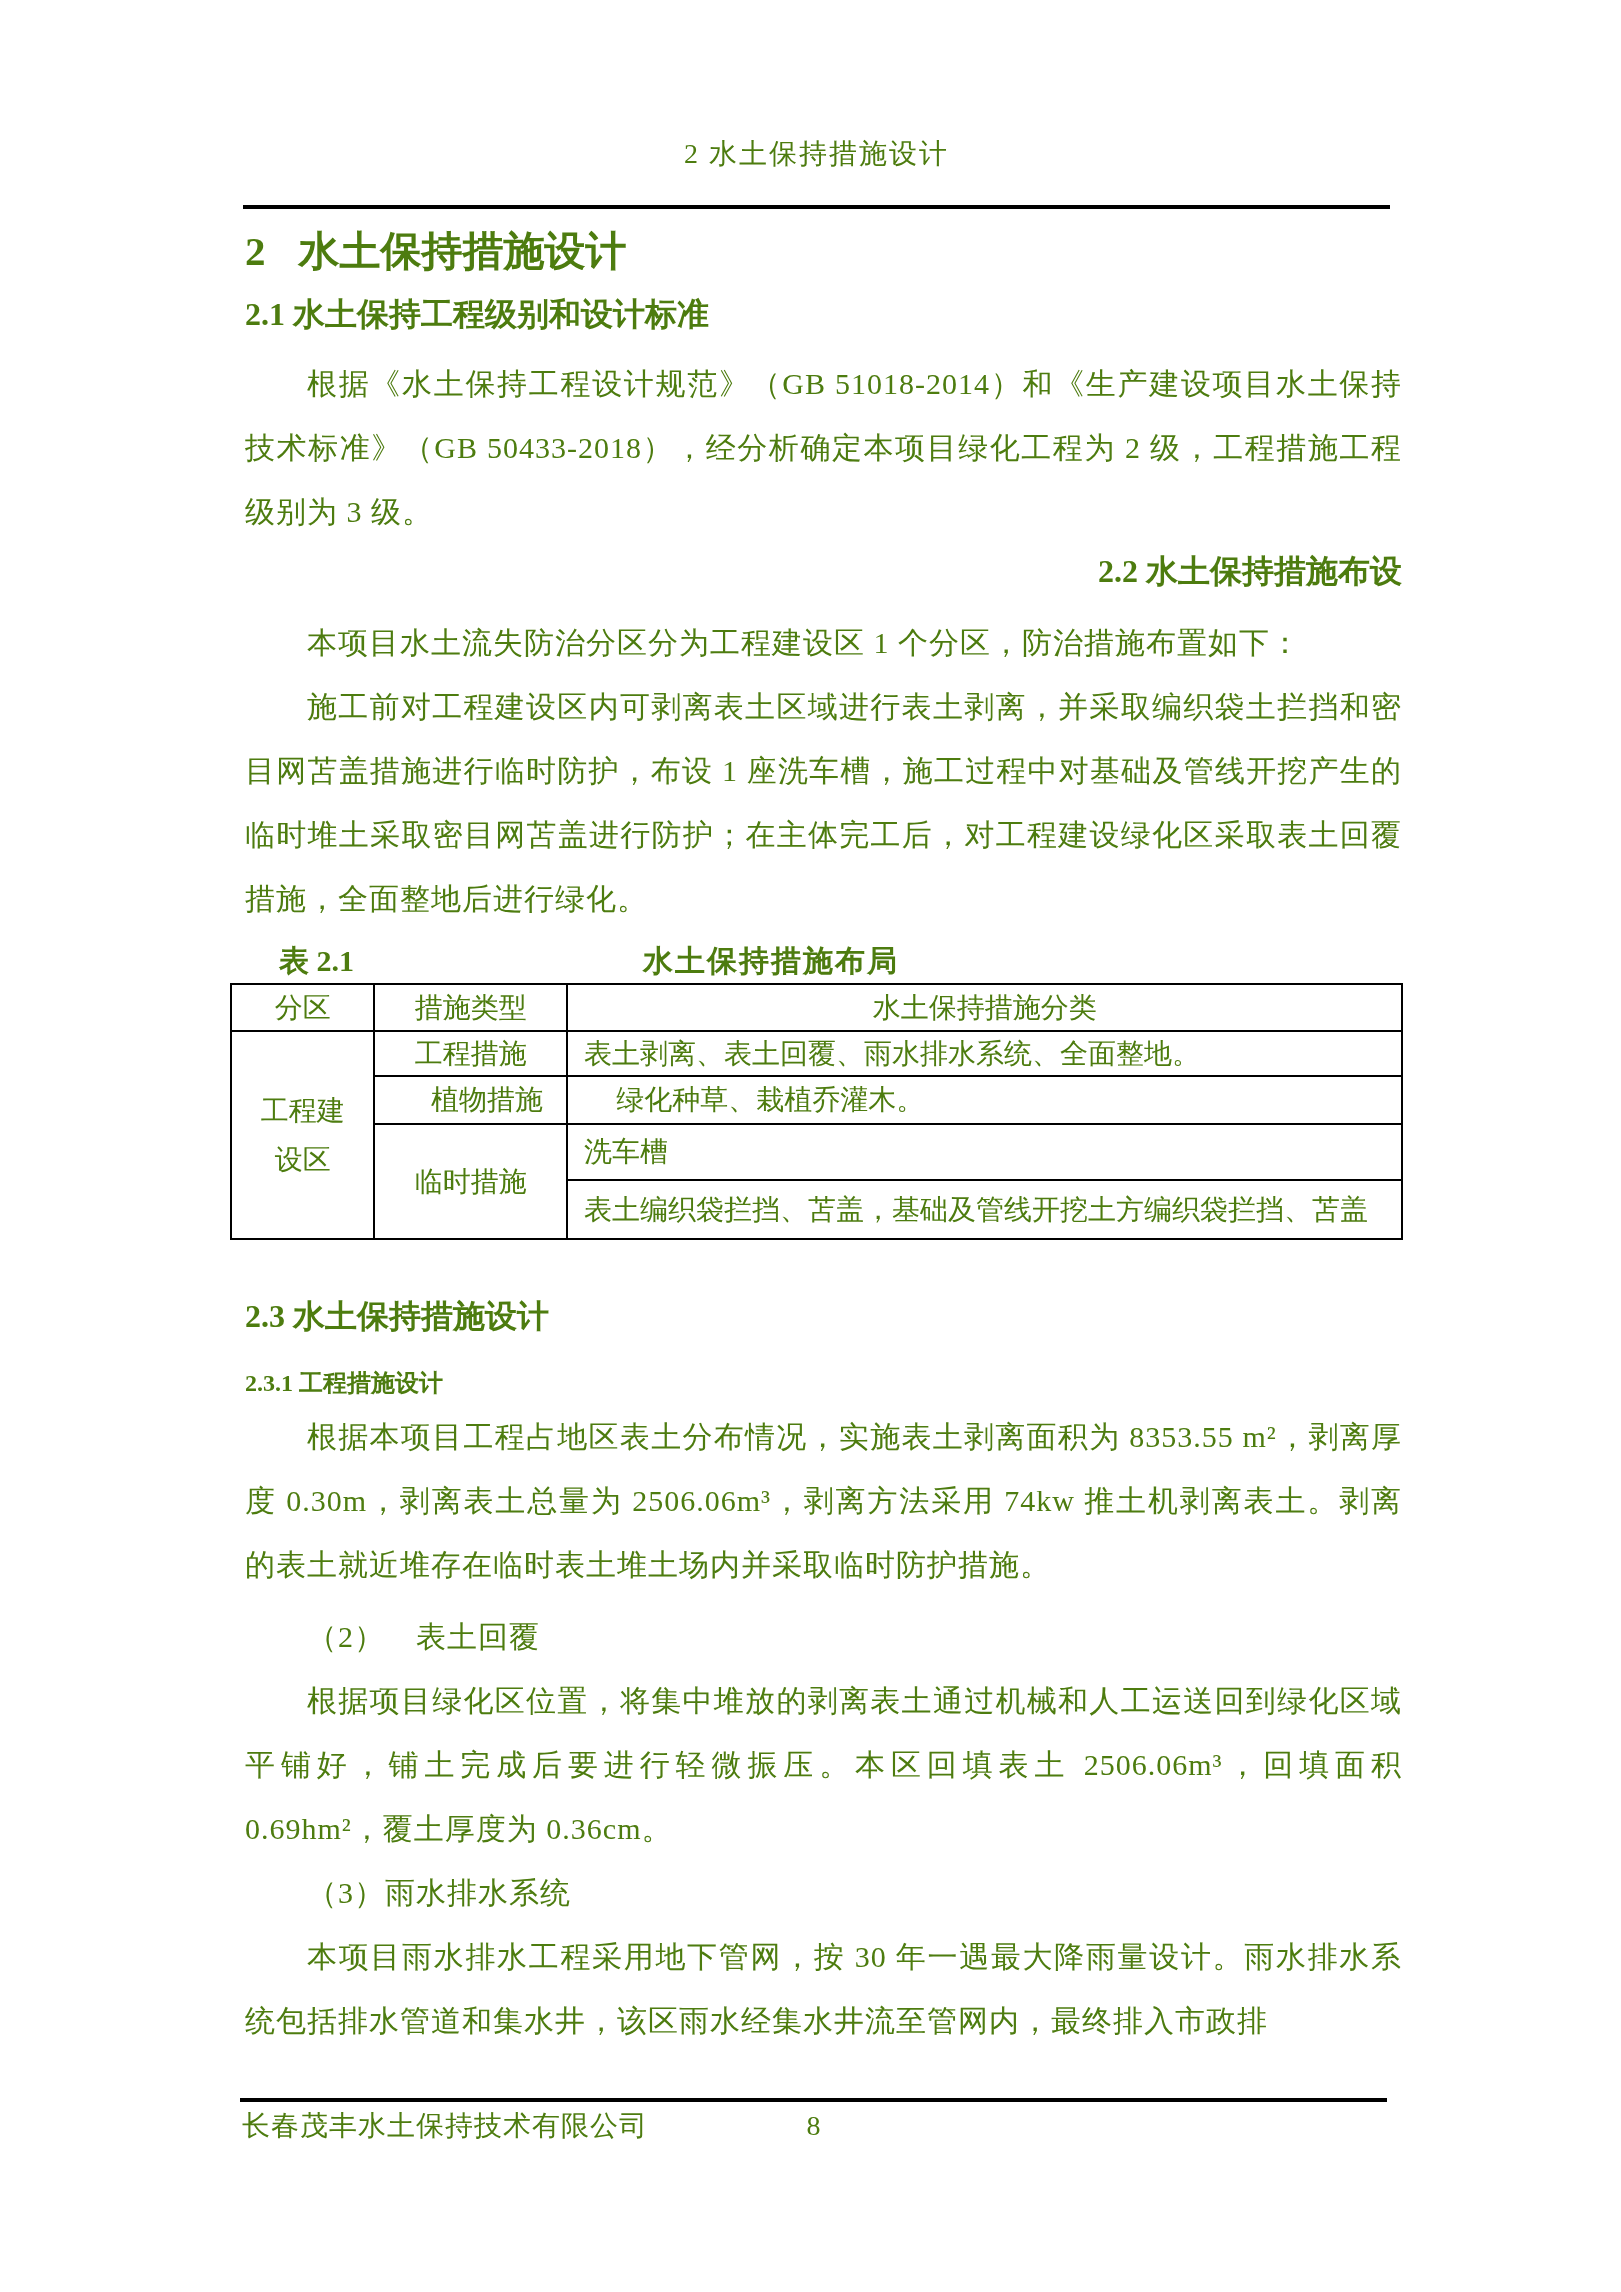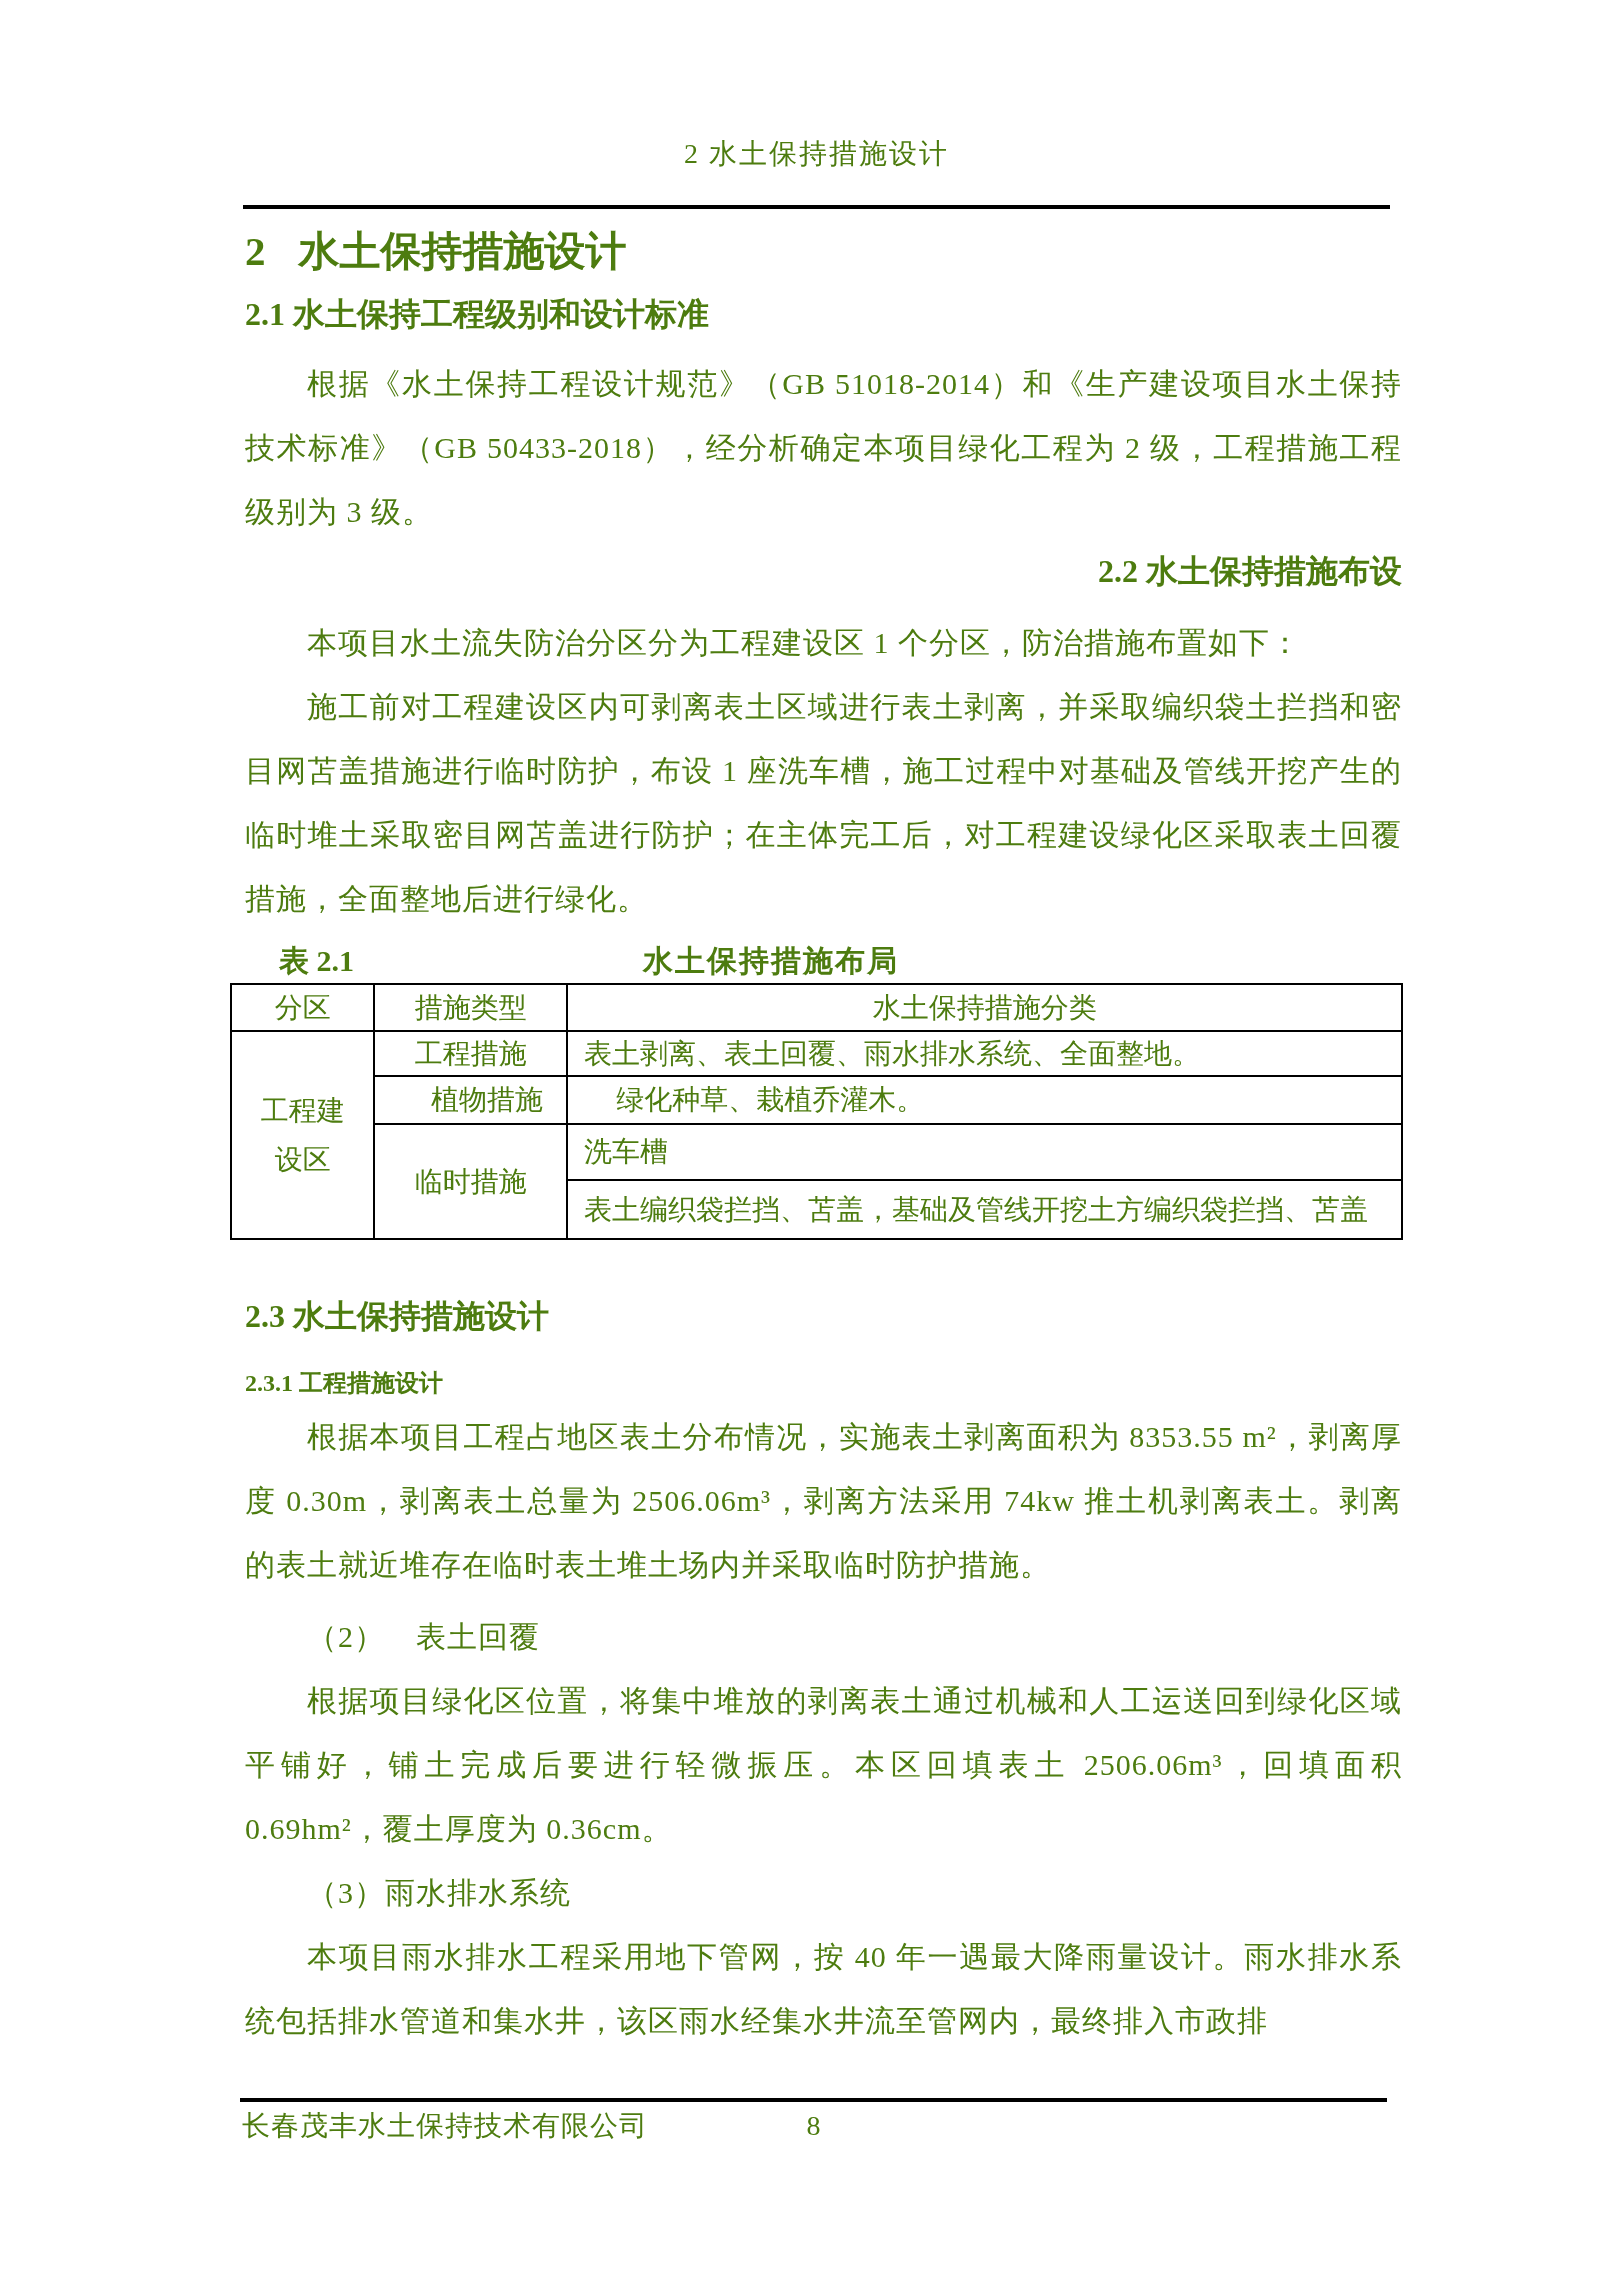--- a/index.html
+++ b/index.html
@@ -167,21 +167,21 @@
 
     <h2 class="h2 after-table">2.3 水土保持措施设计</h2>
     <h3 class="h3">2.3.1 工程措施设计</h3>
 
     <p class="para">根据本项目工程占地区表土分布情况，实施表土剥离面积为 8353.55 m²，剥离厚度 0.30m，剥离表土总量为 2506.06m³，剥离方法采用 74kw 推土机剥离表土。剥离的表土就近堆存在临时表土堆土场内并采取临时防护措施。</p>
 
     <p class="para mt8">（2）　表土回覆</p>
     <p class="para">根据项目绿化区位置，将集中堆放的剥离表土通过机械和人工运送回到绿化区域平铺好，铺土完成后要进行轻微振压。本区回填表土 2506.06m³，回填面积 0.69hm²，覆土厚度为 0.36cm。</p>
 
     <p class="para">（3）雨水排水系统</p>
-    <p class="para">本项目雨水排水工程采用地下管网，按 40 年一遇最大降雨量设计。雨水排水系统包括排水管道和集水井，该区雨水经集水井流至管网内，最终排入市政排</p>
+    <p class="para">本项目雨水排水工程采用地下管网，按 30 年一遇最大降雨量设计。雨水排水系统包括排水管道和集水井，该区雨水经集水井流至管网内，最终排入市政排</p>
 
   </div>
 
   <div class="footer">
     <div class="footer-inner">
       <span class="footer-company">长春茂丰水土保持技术有限公司</span>
       <span class="footer-page-num">8</span>
     </div>
   </div>
 

